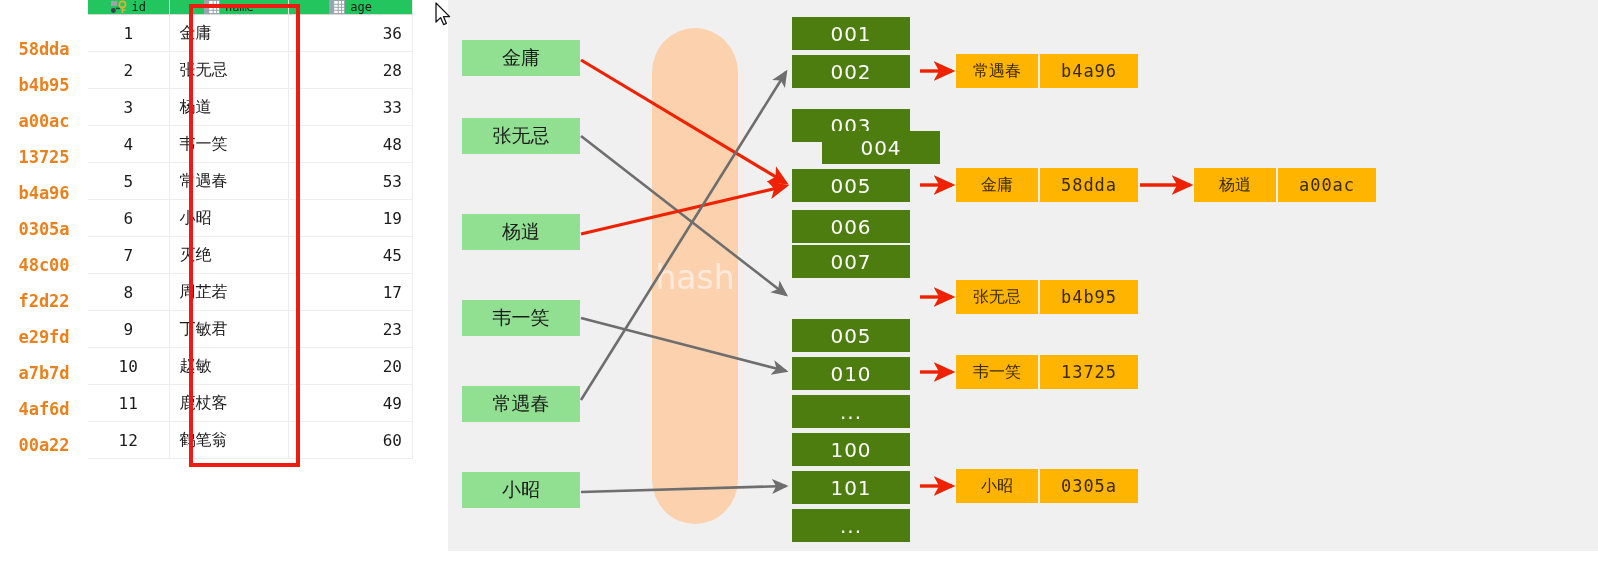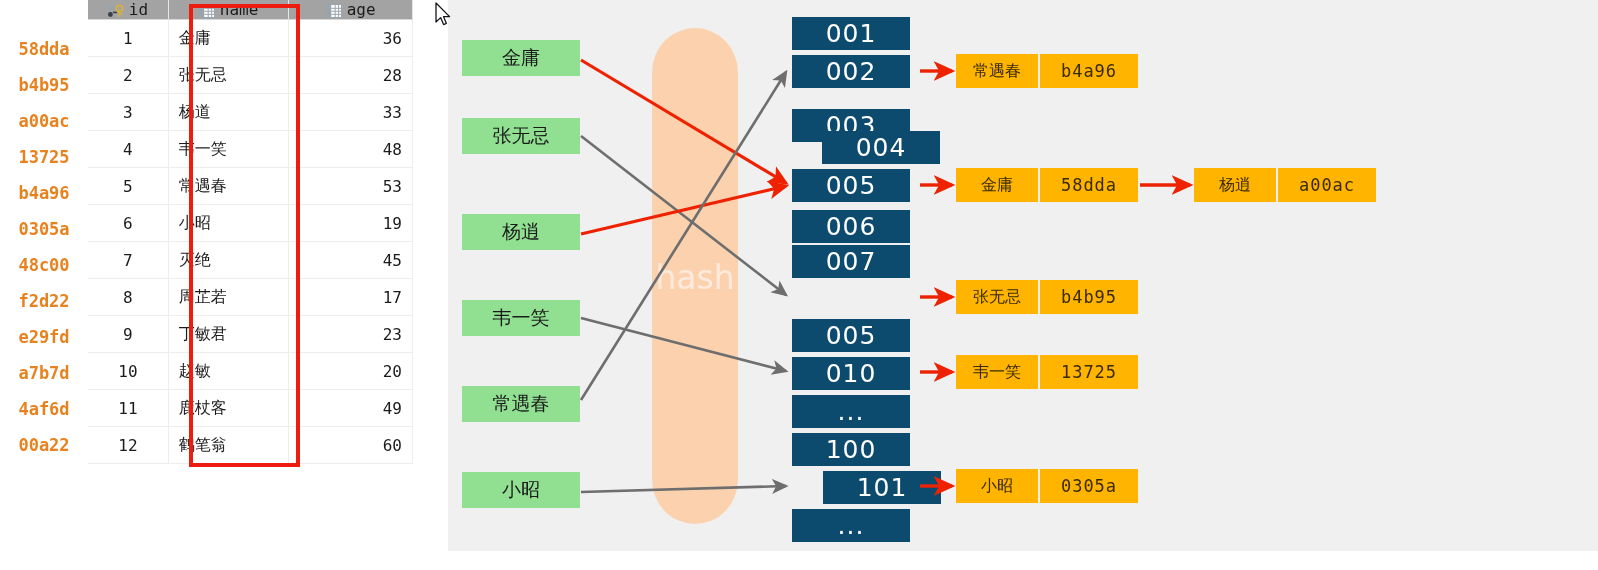--- a/index.html
+++ b/index.html
@@ -25,25 +25,25 @@
     font-weight:bold;font-size:17px;
     letter-spacing:0px;
   }
   #db-table{
     position:absolute;left:88px;top:0;width:325px;
     border-collapse:collapse;
     background:#fff;
   }
   #db-table th{
     height:14px;
-    background:#a3a3a3;
+    background:#22c55e;
     border-bottom:1px solid #d8d8d8;
     border-right:1px solid #e6e6e6;
     font-family:"DejaVu Sans Mono","Liberation Mono",monospace;
-    font-size:16px;font-weight:normal;color:#1c1c1c;
+    font-size:12px;font-weight:normal;color:#1c1c1c;
     padding:0;
     text-align:center;
     vertical-align:middle;
   }
   #db-table th .th-inner{display:flex;align-items:center;justify-content:center;gap:5px;}
   #db-table td{
     height:36px;
     border-bottom:1px solid #ededed;
     border-right:1px solid #ededed;
     font-size:16px;color:#1b1b1b;
@@ -69,23 +69,23 @@
   }
   .greenbox{
     position:absolute;width:118px;height:36px;
     background:#91e092;
     display:flex;align-items:center;justify-content:center;
     font-size:19px;color:#1b1b1b;
     font-family:"DejaVu Sans","Liberation Sans",sans-serif;
   }
   .bucket{
     position:absolute;left:344px;width:118px;height:33px;
-    background:#0c4a6e;
+    background:#4d7c0f;
     display:flex;align-items:center;justify-content:center;
-    color:#ffffff;font-size:25px;
+    color:#ffffff;font-size:20px;
     font-family:"DejaVu Sans","Liberation Sans",sans-serif;
     letter-spacing:1px;
   }
   .entry{
     position:absolute;height:34px;
     background:#ffb400;
     display:flex;align-items:center;justify-content:center;
     font-size:16px;color:#3a2a00;
   }
   .entry.k{width:82px;font-family:"DejaVu Sans","Liberation Sans",sans-serif;}
@@ -296,21 +296,21 @@
     </div>
   <div class="bucket" style="top:357px;">
       <span>010</span>
     </div>
   <div class="bucket" style="top:395px;">
       <span>...</span>
     </div>
   <div class="bucket" style="top:433px;">
       <span>100</span>
     </div>
-  <div class="bucket" style="top:471px;margin-left:31px;">
+  <div class="bucket" style="top:471px;">
       <span>101</span>
     </div>
   <div class="bucket" style="top:509px;">
       <span>...</span>
     </div>
 
   <div class="entry k" style="left:508px;top:54px;">
       <span>常遇春</span>
     </div>
   <div class="entry v" style="left:592px;top:54px;">

